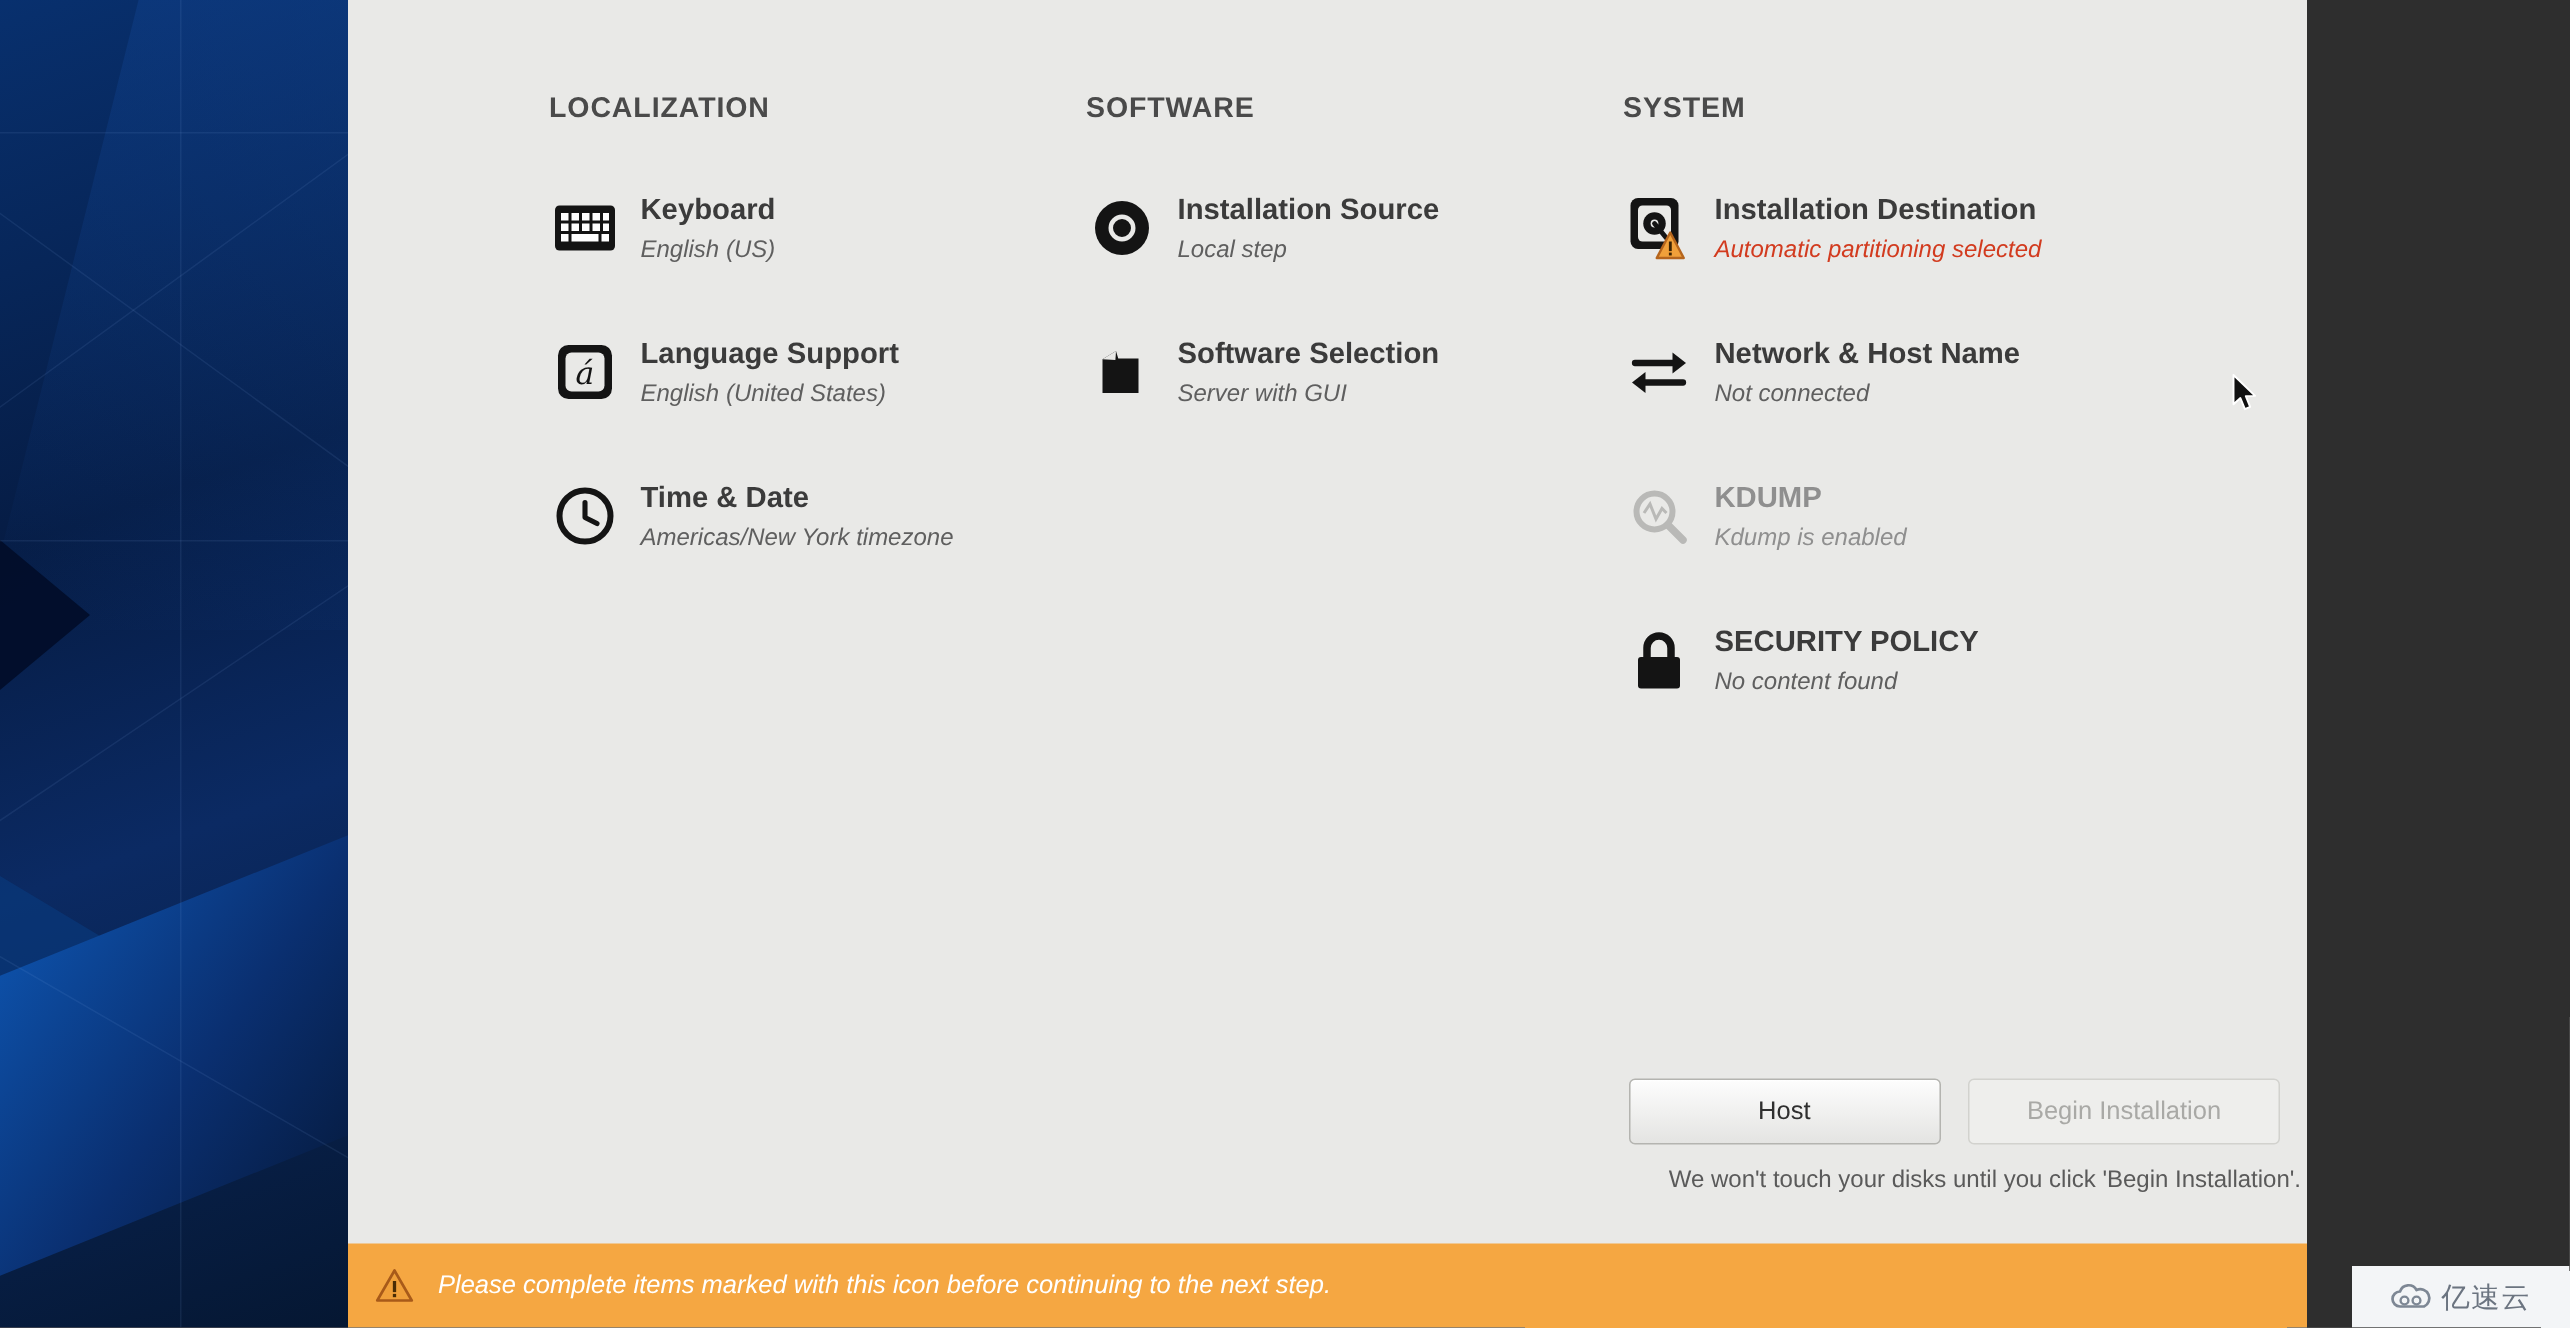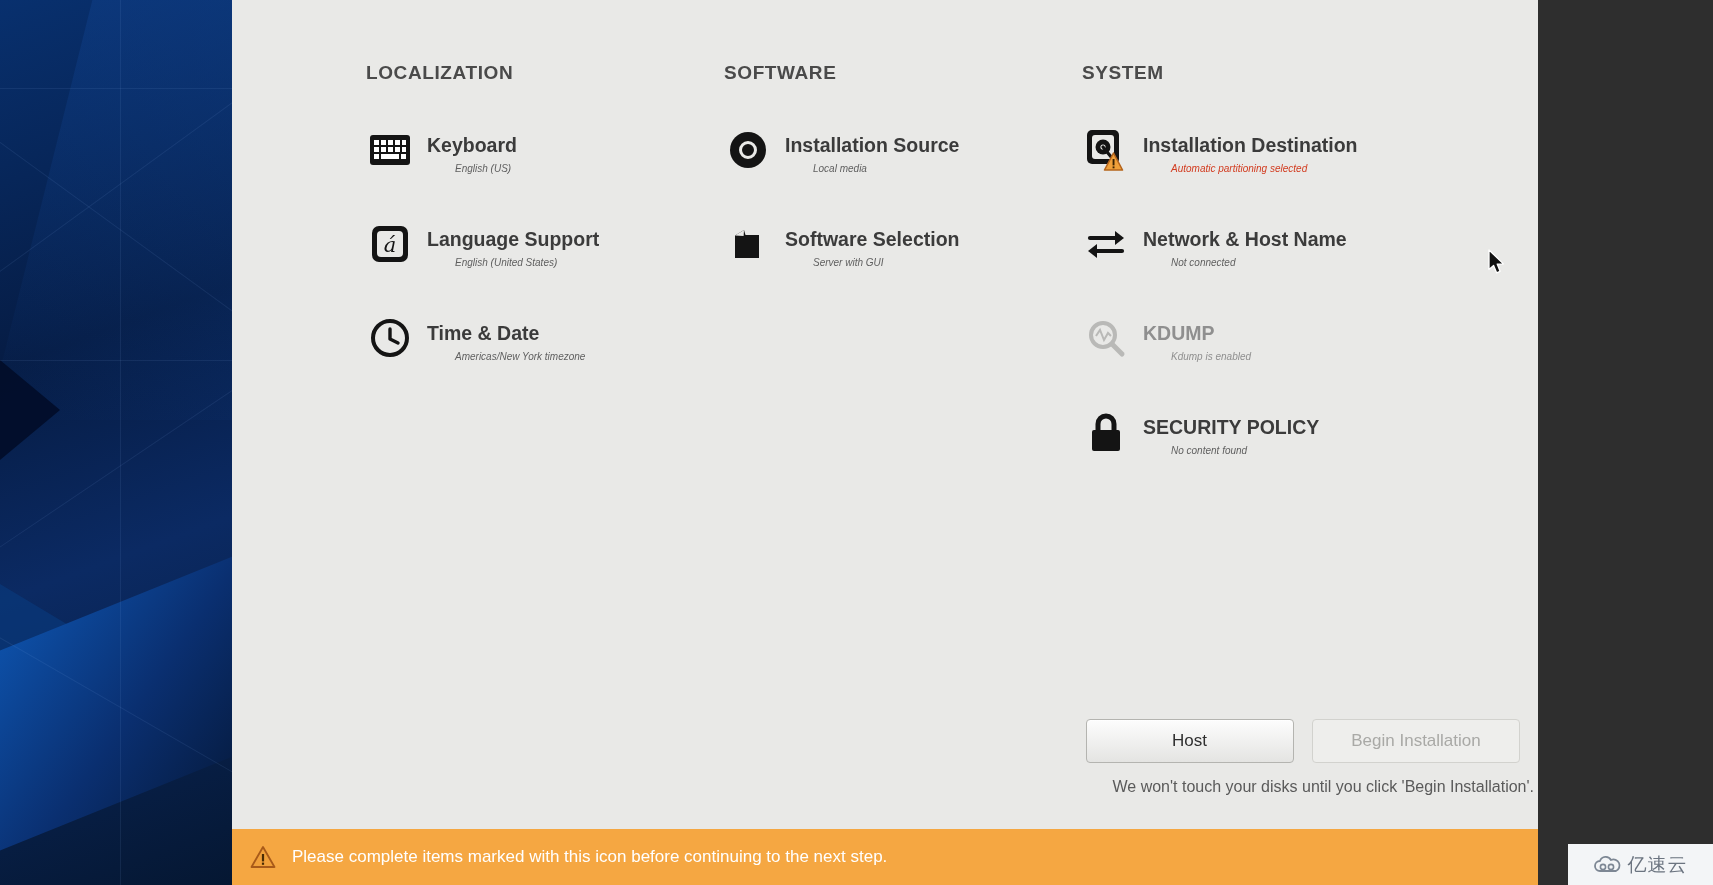--- a/index.html
+++ b/index.html
@@ -109,26 +109,25 @@
   }
   .spoke .txt { padding-top: 3px; }
   .spoke .s-title {
     font-size: 19.5px;
     font-weight: bold;
     color: #3b3b3b;
     line-height: 1.18;
     white-space: nowrap;
   }
   .spoke .s-sub {
-    font-size: 10px;
+    font-size: 16px;
     font-style: italic;
     color: #5f5f5f;
     margin-top: 6px;
     white-space: nowrap;
-    margin-left: 28px;
   }
   .spoke.warn .s-sub { color: #d23b1f; }
   .spoke.disabled .s-title { color: #8f8f8f; }
   .spoke.disabled .s-sub { color: #8f8f8f; }
 
   
   #footer-actions {
     position: absolute;
     right: 18px; bottom: 66px;
     width: 700px;
@@ -169,20 +168,21 @@
 
   
   #warnbar {
     position: absolute;
     left: 0; bottom: 0;
     width: 1306px; height: 56px;
     background: #f5a742;
     display: flex;
     align-items: center;
     padding-left: 18px;
+    font-style: italic;
   }
   #warnbar .wb-text {
     font-size: 17px;
     color: #ffffff;
     margin-left: 16px;
     white-space: nowrap;
   }
 
   
   #right-gutter {
@@ -309,21 +309,21 @@
           <div class="spoke">
             <div class="icon-wrap">
               <svg width="40" height="40" viewBox="0 0 40 40" aria-hidden="true">
                 <circle cx="20" cy="20" r="18" fill="#141414"></circle>
                 <circle cx="20" cy="20" r="7.5" fill="none" stroke="#e9e9e7" stroke-width="3"></circle>
                 <circle cx="20" cy="20" r="3" fill="#141414"></circle>
               </svg>
             </div>
             <div class="txt">
               <div class="s-title">Installation Source</div>
-              <div class="s-sub">Local media</div>
+              <div class="s-sub">Local step</div>
             </div>
           </div>
 
           <div class="spoke">
             <div class="icon-wrap">
               <svg width="40" height="40" viewBox="0 0 40 40" aria-hidden="true">
                 <path d="M7 11.5 L16 6 L17.5 11 L31 11 L31 34 L7 34 Z" fill="#141414"></path>
                 <path d="M7 11.5 L16 6 L15.6 12 Z" fill="#e9e9e7"></path>
               </svg>
             </div>

